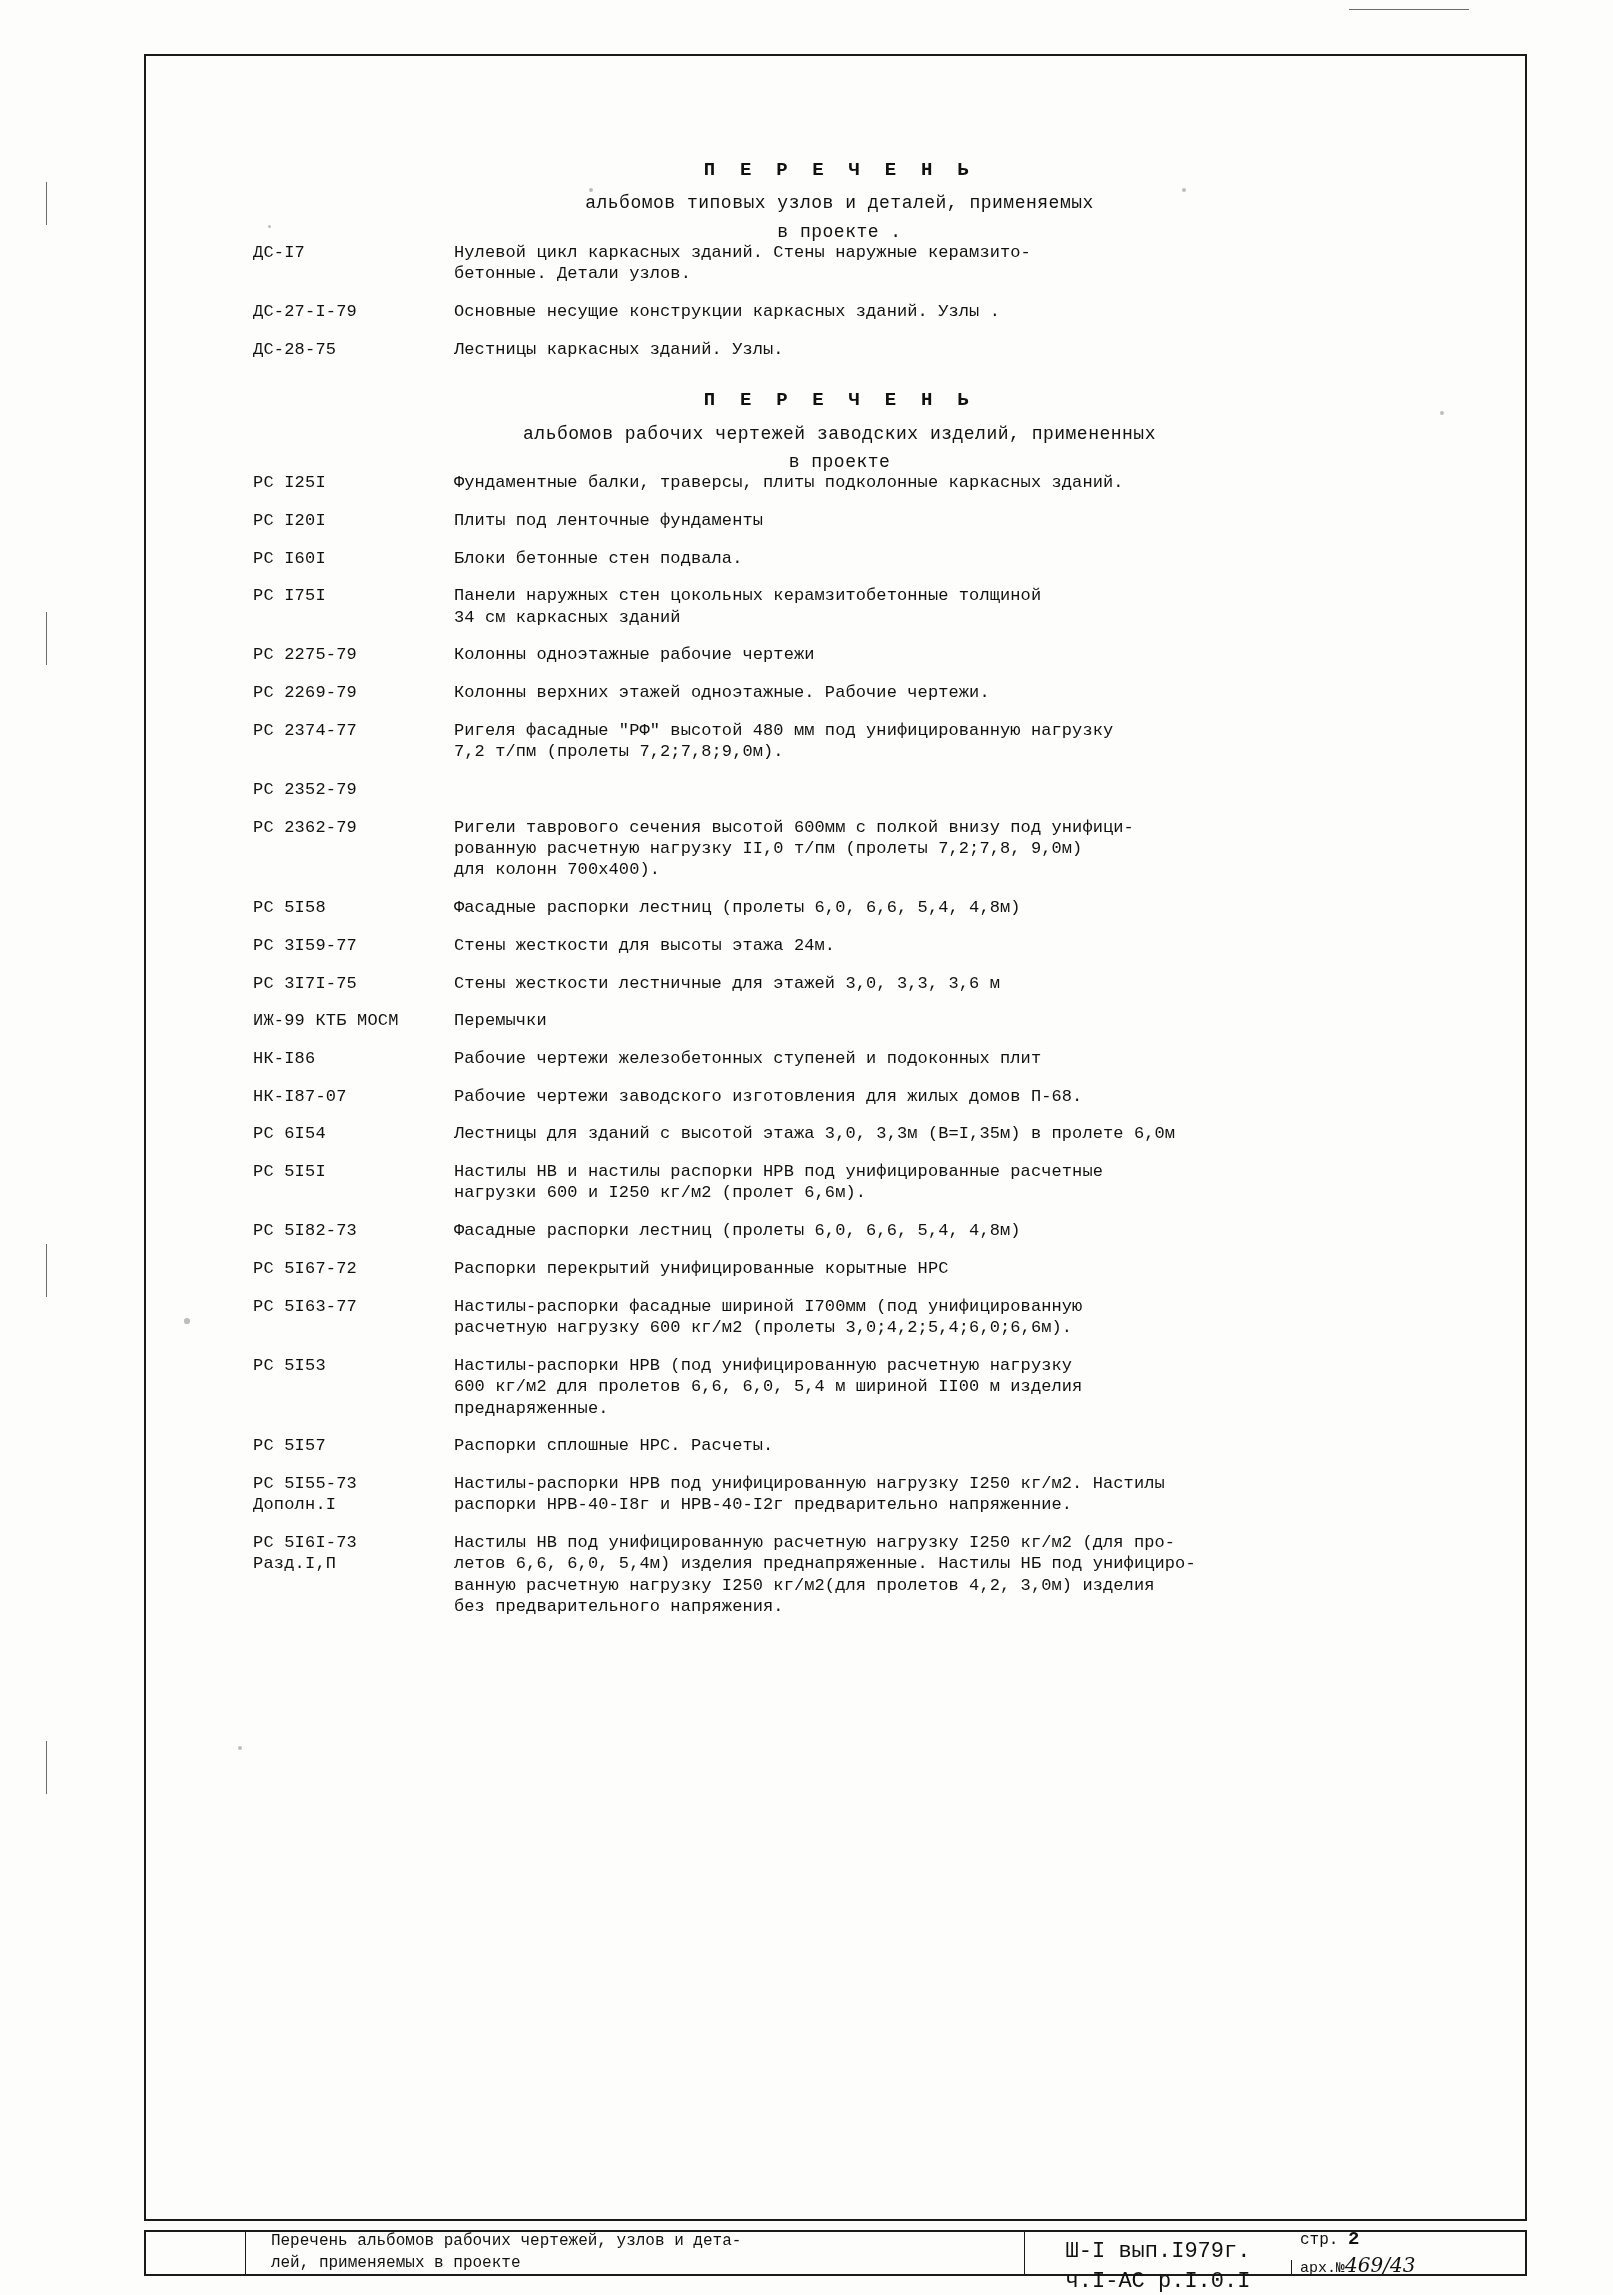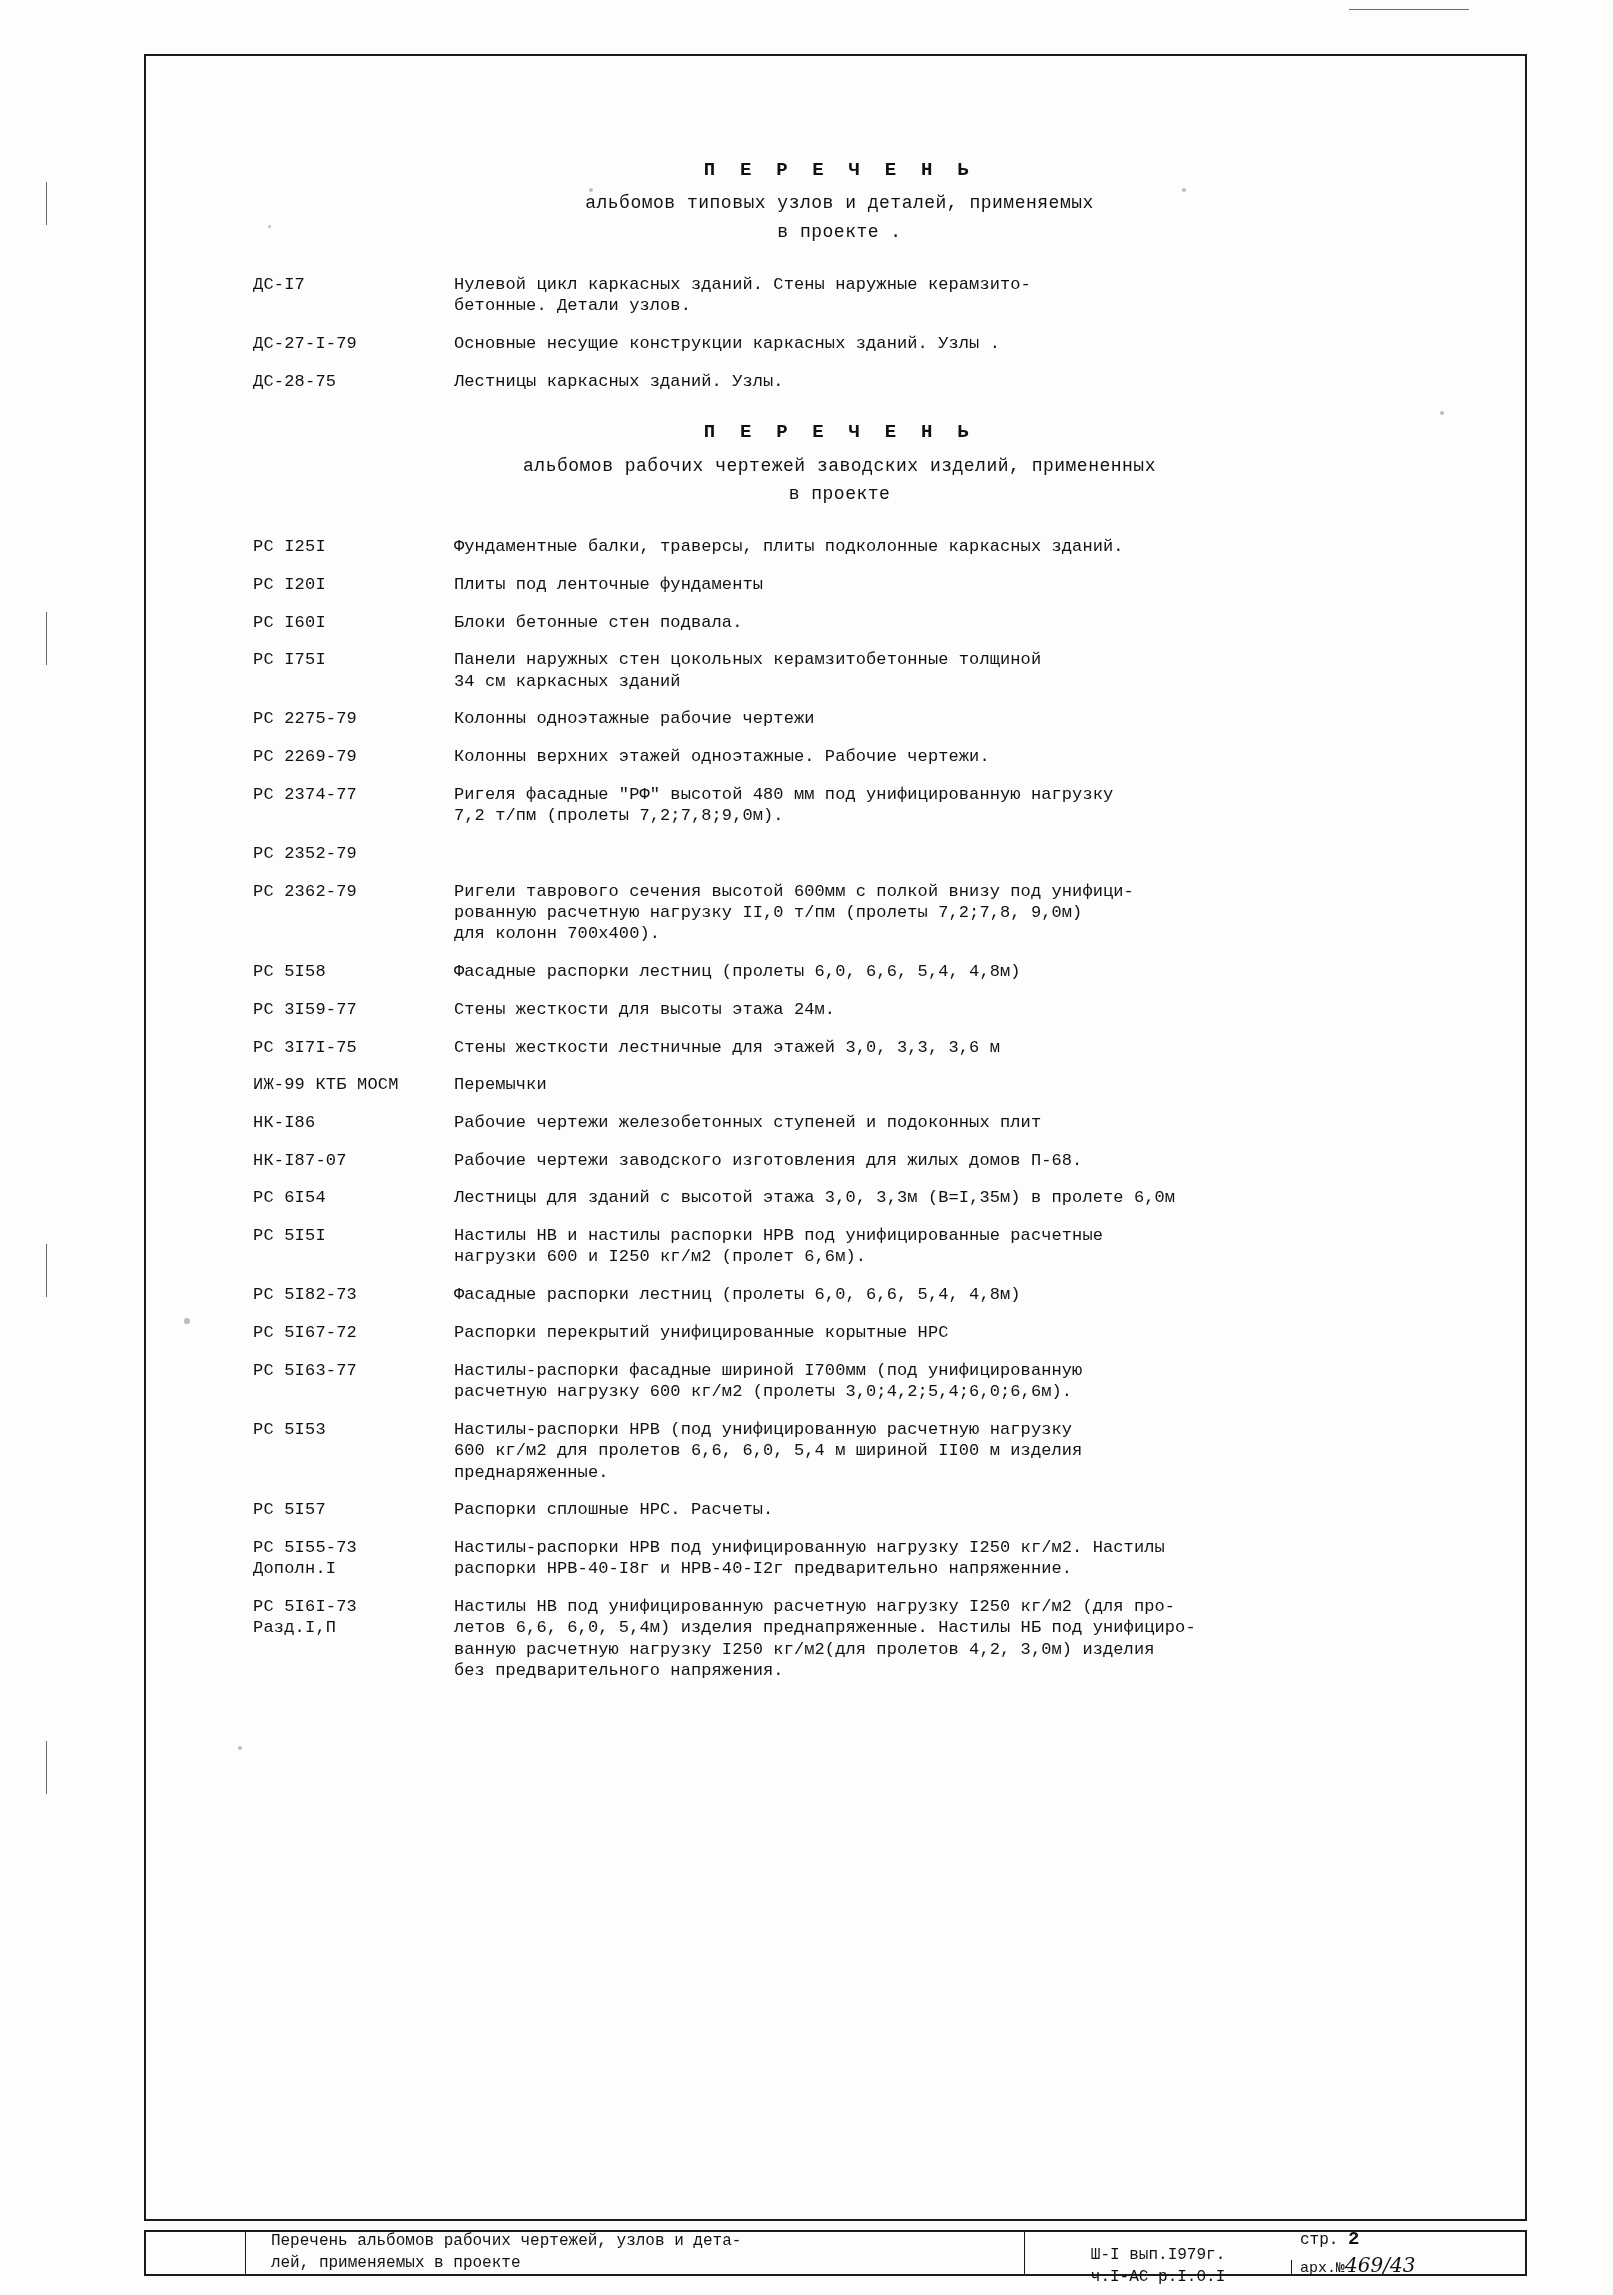--- a/index.html
+++ b/index.html
@@ -60,21 +60,20 @@
     margin-top: 12.4px;
     letter-spacing: 0.5px;
   }
   .title-sub2 {
     font-size: 18px;
     margin-top: 8.6px;
     letter-spacing: 0.5px;
   }
 
   .list {
-    margin-top: 32px;
   }
   .row {
     display: flex;
     align-items: flex-start;
     margin-bottom: 16.3px;
   }
   .row .code {
     width: 306px;
     flex: 0 0 306px;
     padding-left: 105px;
@@ -112,21 +111,21 @@
     border-right: 1.9px solid #1a1a1a;
     box-sizing: border-box;
     display: flex;
     flex-direction: column;
     justify-content: center;
     padding: 0 7.7px;
   }
   .stamp-cell:last-child { border-right: none; }
   .c1 { width: 100px; }
   .c2 { width: 780px; font-size: 16px; line-height: 1.35; padding-left: 25px; }
-  .c3 { width: 268px; font-size: 16px; line-height: 1.35; text-align: center; align-items: center; margin-top: 28px; }
+  .c3 { width: 268px; font-size: 22px; line-height: 1.35; text-align: center; align-items: center; margin-top: 28px; }
   .c4 { width: 233px; font-size: 16px; line-height: 1.35; text-align: center; align-items: flex-start; }
   .stamp-line { white-space: pre; }
   .stamp-page {
     font-size: 16px;
   }
   .stamp-page b { font-size: 19px; }
   .arch {
     font-size: 15px;
     position: relative;
   }

